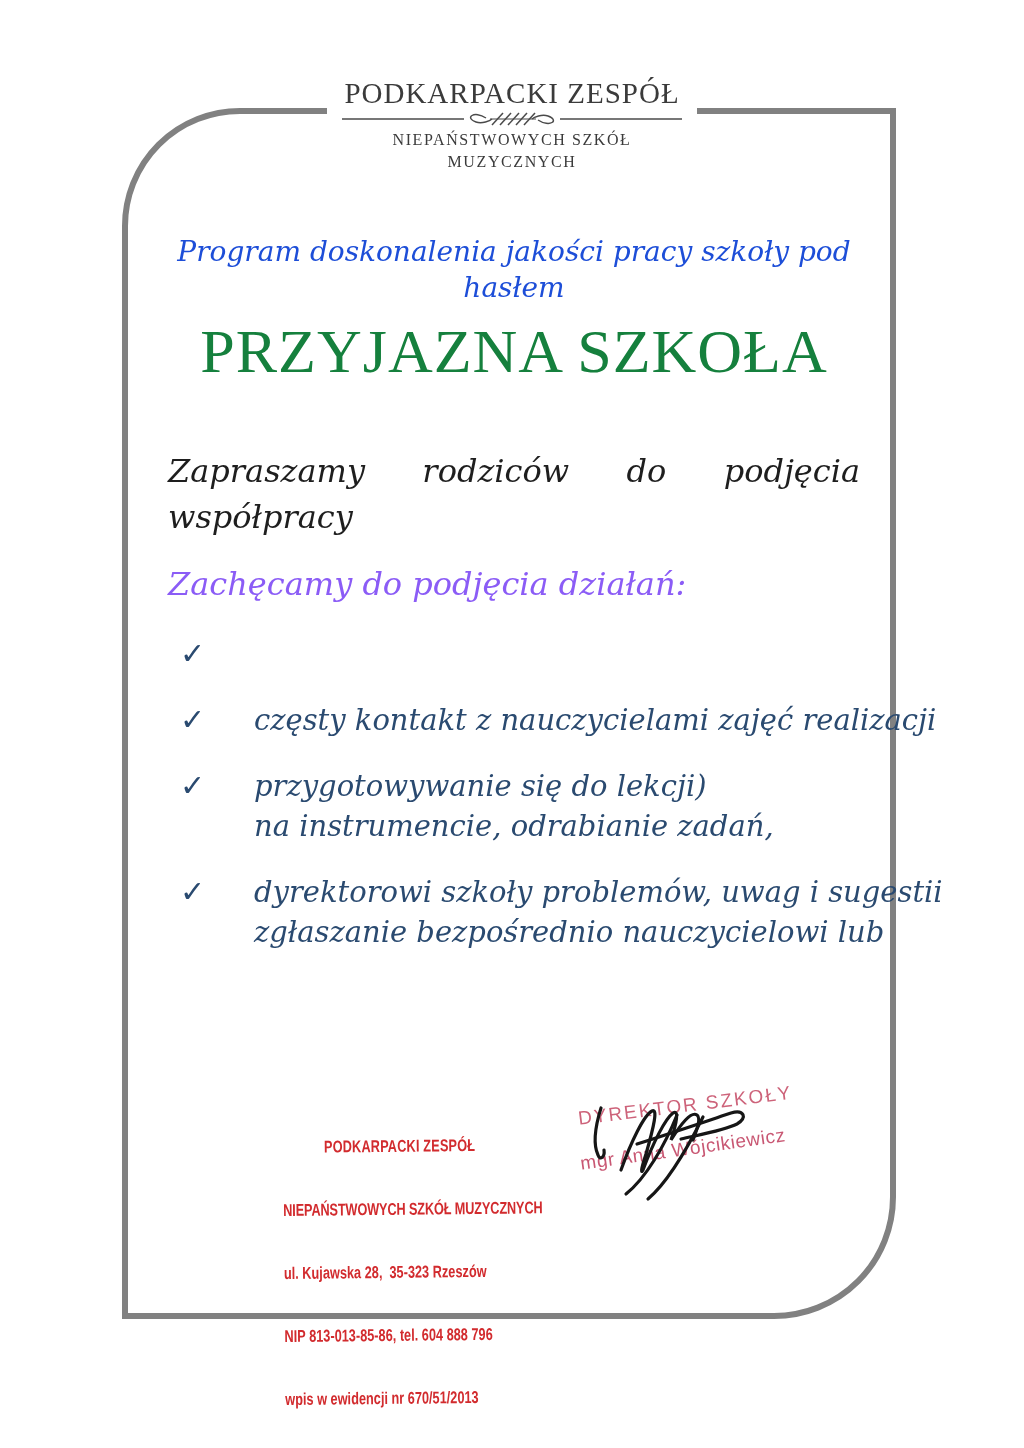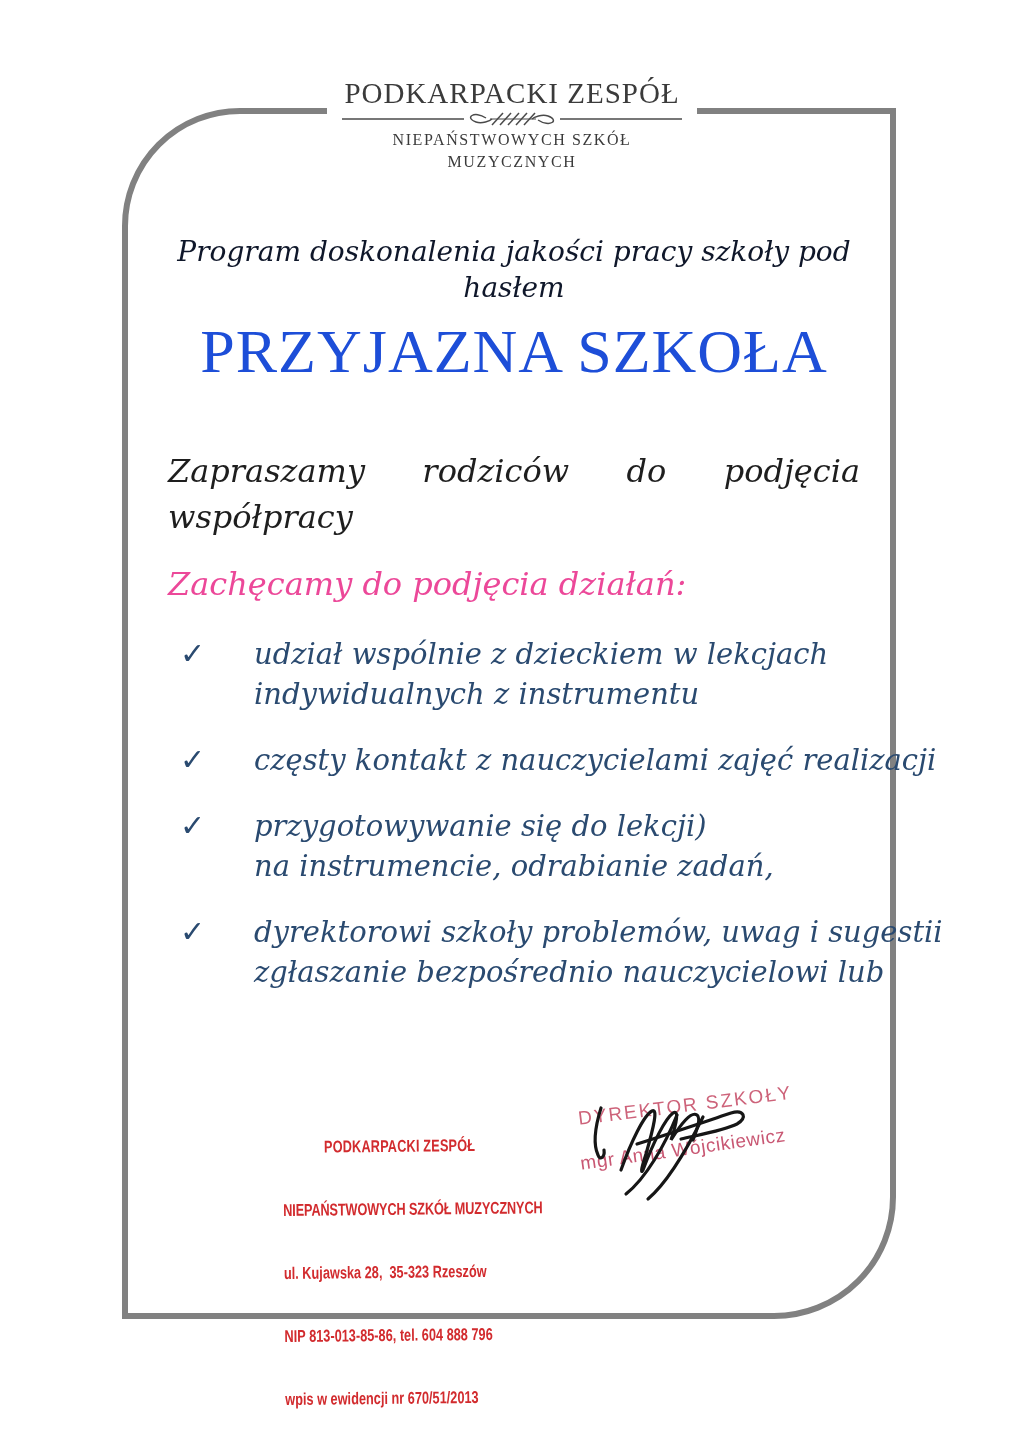--- a/index.html
+++ b/index.html
@@ -9,28 +9,28 @@
   .frame{position:absolute;left:122px;top:108px;width:774px;height:1211px;
          border:6px solid #818181;border-radius:118px 0 122px 0;box-sizing:border-box;}
   
   .logo-box{position:absolute;left:327px;top:70px;width:370px;background:#ffffff;
             text-align:center;z-index:2;padding:6px 0 4px 0;}
   .logo-title{font-size:29px;color:#3b3b3b;letter-spacing:1px;line-height:34px;}
   .logo-flourish{display:block;margin:0 auto;margin-top:-2px;}
   .logo-subtitle{font-size:16px;color:#3b3b3b;letter-spacing:1.6px;line-height:22px;margin-top:-1px;}
   .content{position:absolute;left:168px;top:0;width:692px;z-index:1;}
   .subtitle{margin-top:234px;text-align:center;font-style:italic;font-size:28px;
-            color:#0f172a;font-family:"DejaVu Serif",serif;line-height:36px;}
-  .title{margin-top:12px;text-align:center;font-size:62px;color:#1d4ed8;
+            color:#1d4ed8;font-family:"DejaVu Serif",serif;line-height:36px;}
+  .title{margin-top:12px;text-align:center;font-size:62px;color:#15803d;
          letter-spacing:1px;line-height:66px;}
   .p1{margin-top:64px;font-family:"DejaVu Serif",serif;font-style:italic;
       font-size:32px;line-height:46px;color:#1e1e1e;}
   .p1 .just{text-align:justify;text-align-last:justify;}
   .lead{margin-top:22px;font-family:"DejaVu Serif",serif;font-style:italic;
-        font-size:32px;color:#ec4899;line-height:44px;}
+        font-size:32px;color:#8b5cf6;line-height:44px;}
   .bullets{margin-top:28px;}
   .bullet{display:flex;margin-bottom:26px;}
   .check{flex:0 0 86px;padding-left:12px;box-sizing:border-box;color:#2a4a70;
          font-size:30px;font-weight:bold;line-height:40px;font-family:"DejaVu Sans",sans-serif;}
   .bullet-text{font-family:"DejaVu Serif",serif;font-style:italic;font-size:29px;
                line-height:40px;color:#2a4a70;}
   .bullet-text div{white-space:pre;}
   
   .stamp{position:absolute;left:282px;top:1095px;width:312px;color:#d22b2e;
          font-family:"Liberation Sans",sans-serif;font-weight:bold;font-size:17px;
@@ -79,24 +79,20 @@
 
     <div class="p1">
       <div class="just">Zapraszamy rodziców do podjęcia współpracy</div>
     </div>
 
     <div class="lead">Zachęcamy do podjęcia działań:</div>
 
     <div class="bullets">
       <div class="bullet">
         <div class="check">✓</div>
-        <div class="bullet-text">
-          <div>udział wspólnie z dzieckiem w lekcjach</div>
-          <div>indywidualnych z instrumentu</div>
-        </div>
       </div>
       <div class="bullet">
         <div class="check">✓</div>
         <div class="bullet-text">
           <div>częsty kontakt z nauczycielami zajęć realizacji</div>
         </div>
       </div>
       <div class="bullet">
         <div class="check">✓</div>
         <div class="bullet-text">

